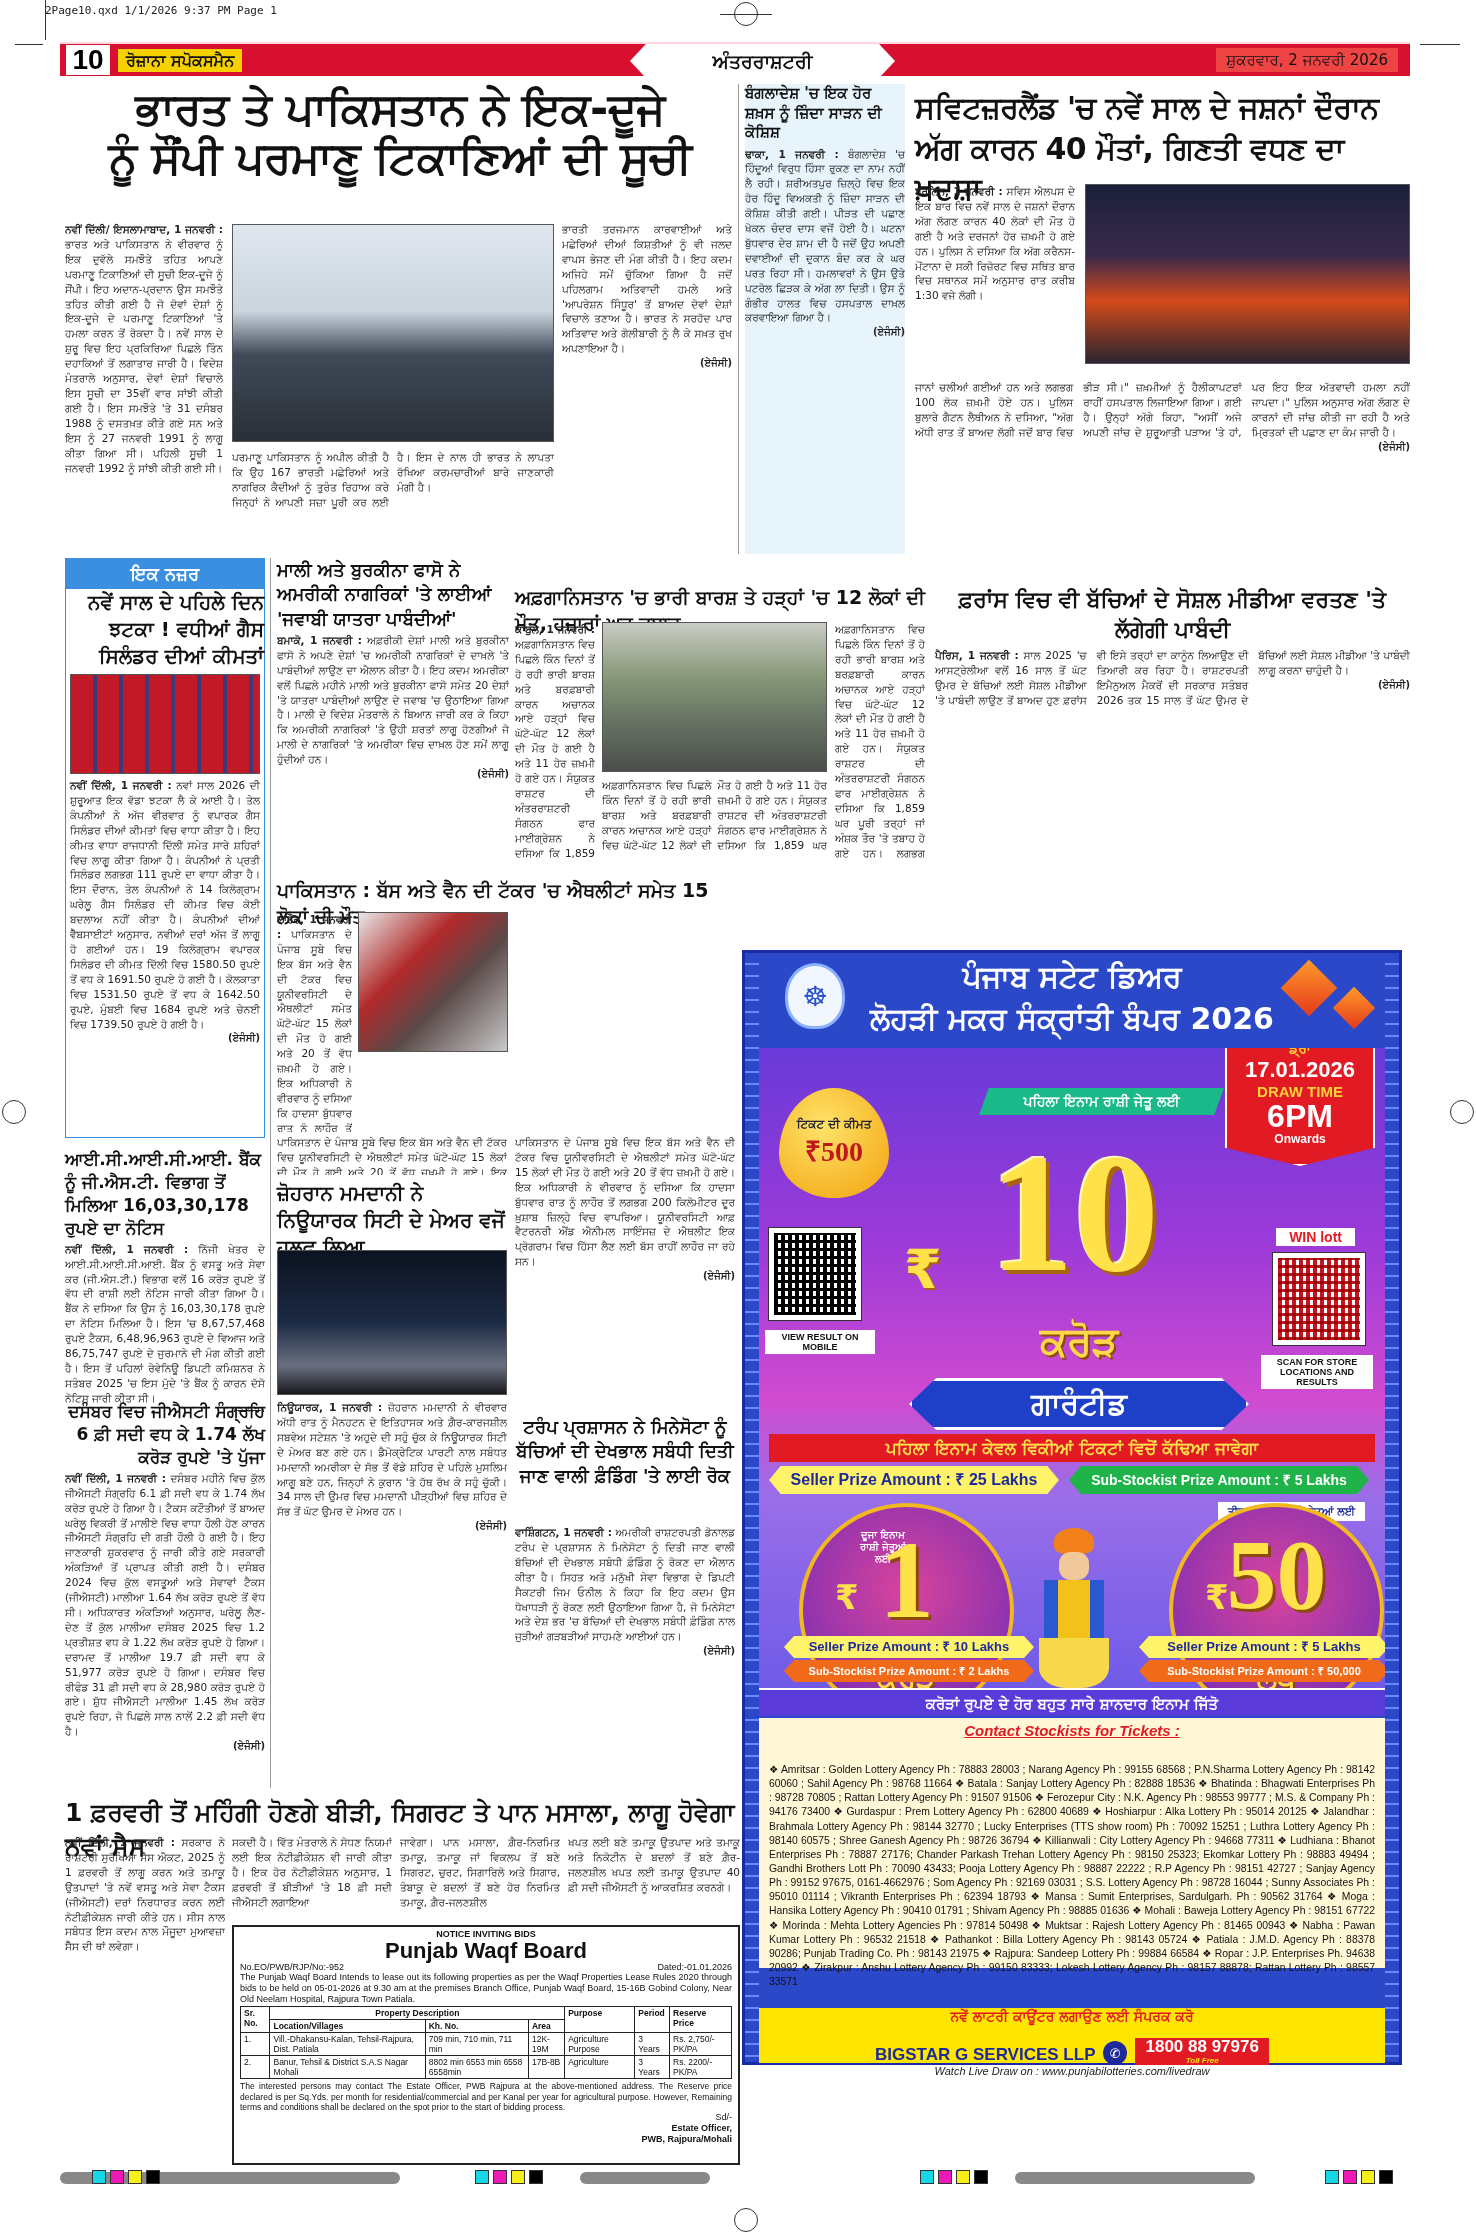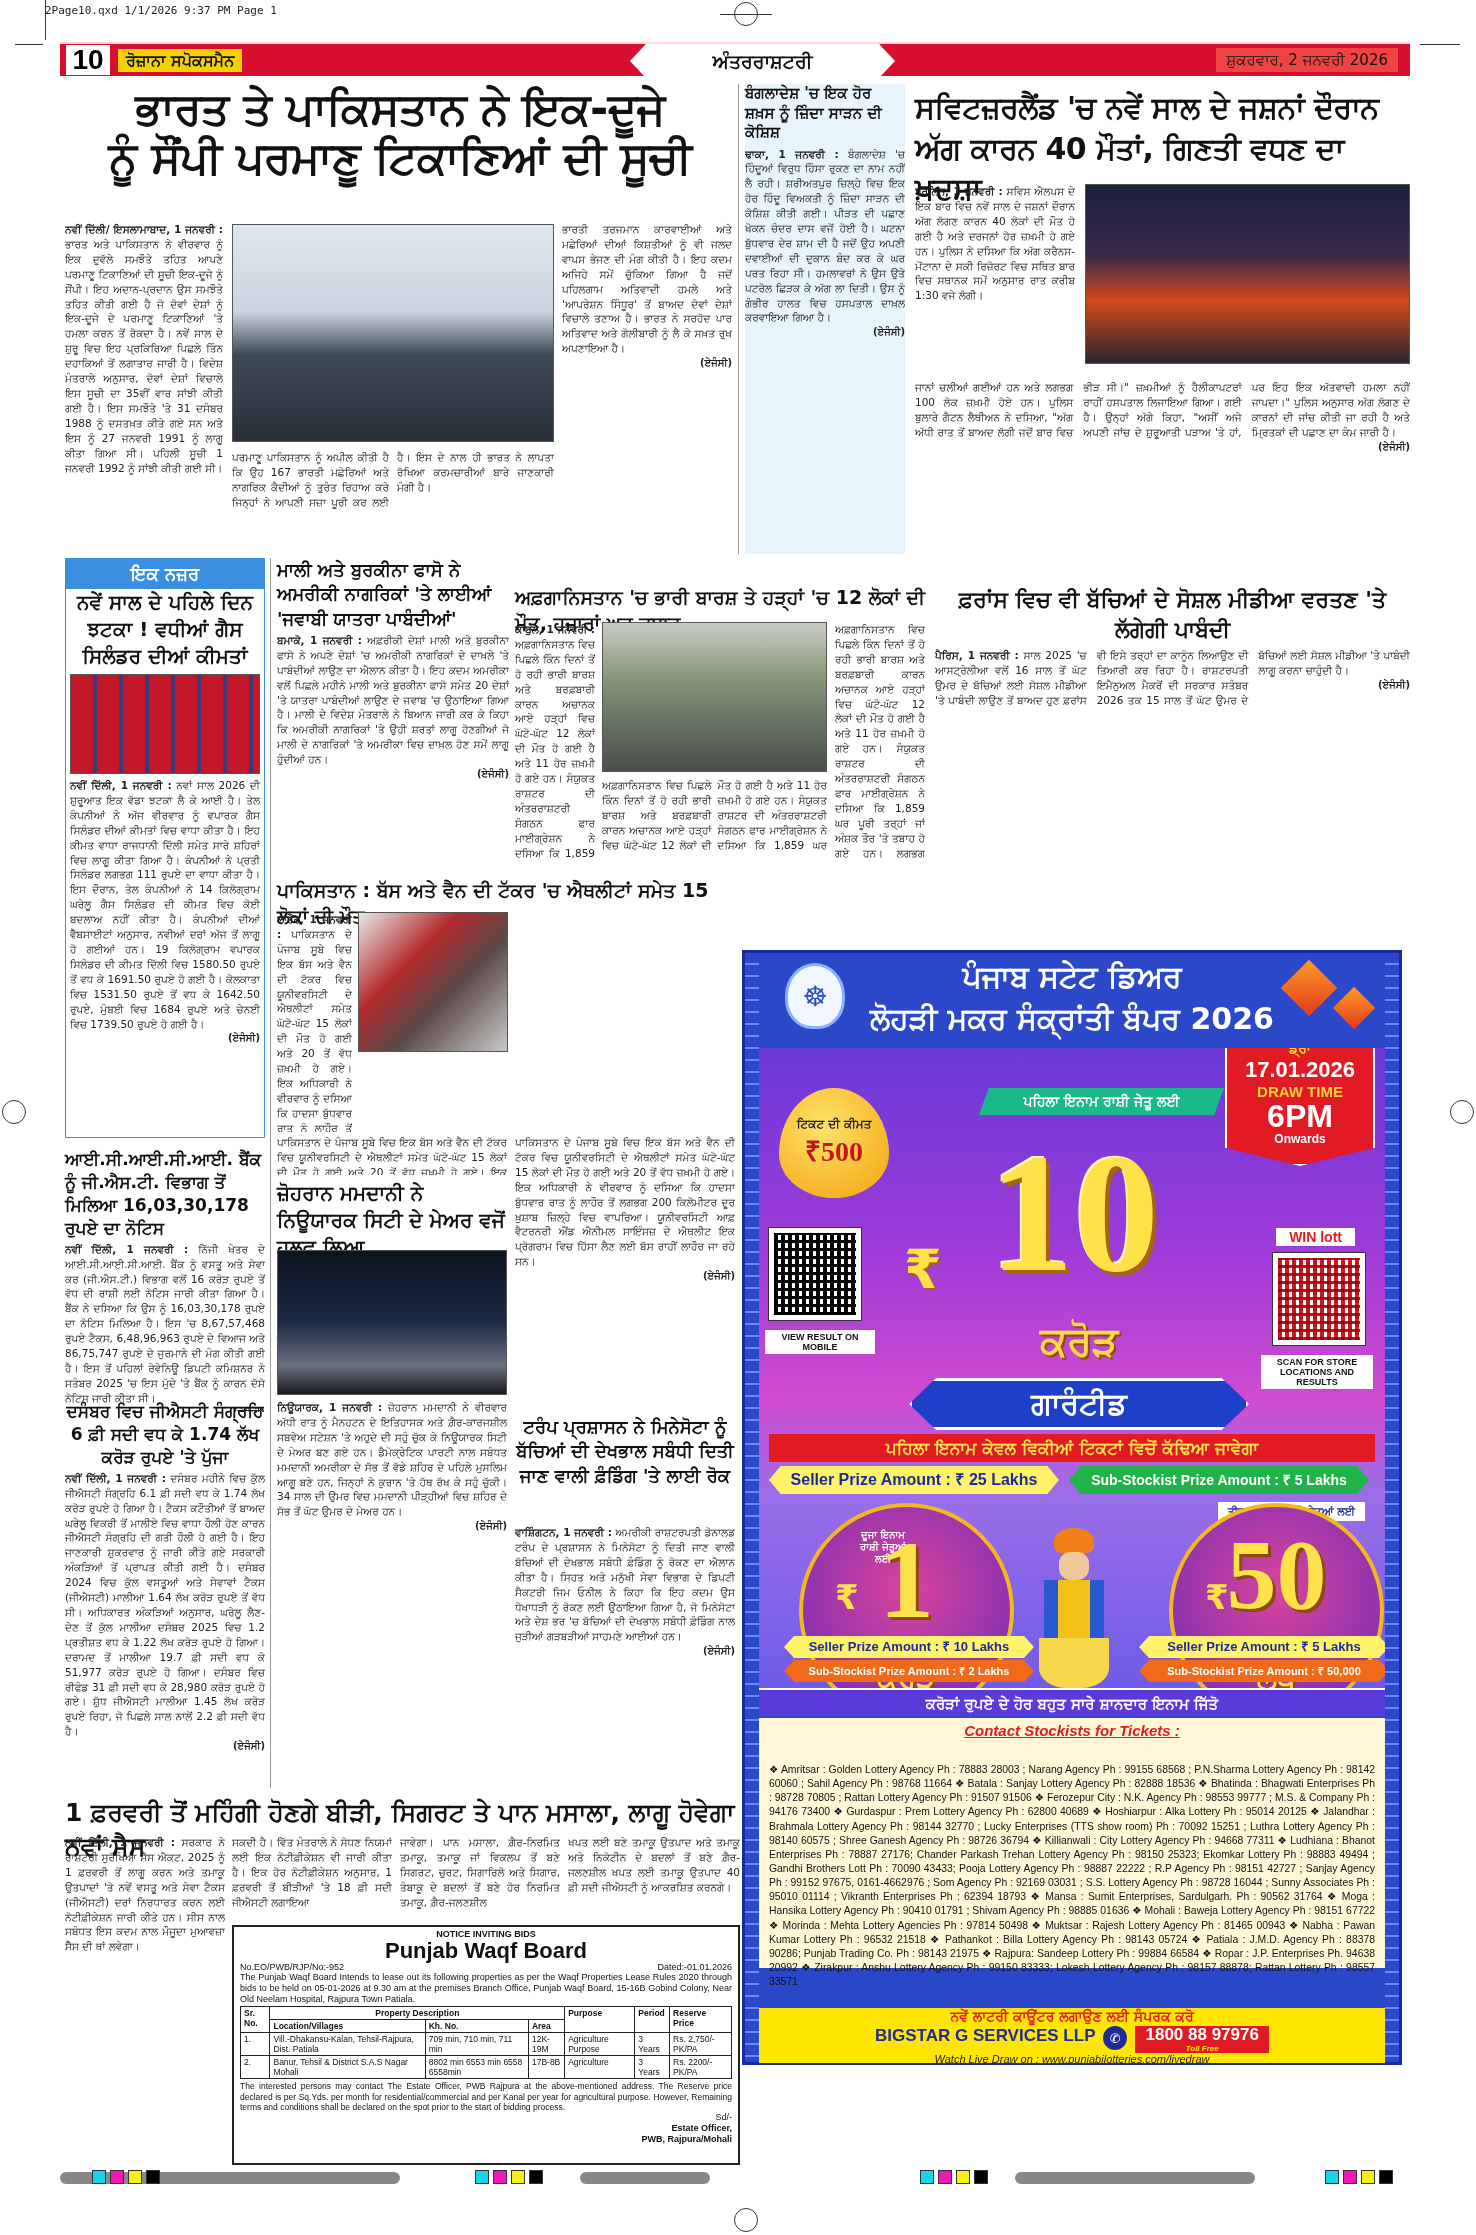--- a/index.html
+++ b/index.html
@@ -13,21 +13,21 @@
   .pgnum { width: 44px; height: 30px; background: #fff; color: #000; font-family: "Liberation Sans", sans-serif; font-weight: bold; font-size: 28px; display:flex; align-items:center; justify-content:center; margin-left:6px; }
   .paper-name { background: #f7d000; color: #111; font-weight: bold; font-size: 16px; padding: 2px 8px; margin-left: 8px; }
   .section { position: absolute; left: 570px; top: 0; height: 34px; width: 265px; background: #fff; clip-path: polygon(0 50%, 6% 0, 94% 0, 100% 50%, 94% 100%, 6% 100%); display:flex; align-items:center; justify-content:center; font-weight:bold; font-size:19px; color:#111; }
   .dateblk { position: absolute; right: 12px; top: 4px; background:#ef4444; color:#111; font-size: 15px; padding: 3px 10px; }
   .head-xl { font-family: "DejaVu Sans", sans-serif; font-weight: bold; color: #111; line-height: 1.12; letter-spacing: -0.5px; }
   .col-text { font-size: 10.5px; line-height: 1.42; color: #222; text-align: justify; overflow: hidden; }
   .col-text b { font-weight: bold; }
   .rule-v { border-left: 1px solid #999; }
   .photo { background: linear-gradient(135deg,#7a8a9a,#c7ccd2 40%,#586878); border: 1px solid #555; }
   .caption-blue { background: #3a8fe0; color: #fff; text-align:center; font-weight:bold; font-size: 18px; padding: 4px 0; }
-  .sub-head { font-weight: bold; font-size: 22px; line-height: 1.35; text-align: center; }
+  .sub-head { font-weight: bold; font-size: 22px; line-height: 1.35; text-align: right; }
   .mid-head { font-weight: bold; font-size: 24px; line-height: 1.35; }
   .agency { text-align: right; font-weight: bold; font-size: 10px; }
   
   .ad { left: 742px; top: 950px; width: 660px; height: 1115px; background: #2b48c8; border: 3px solid #1a2aa0; }
   .ad-border { position:absolute; left:0; top:0; bottom:0; width:14px; background: repeating-linear-gradient(#2b48c8 0 10px,#6c88ff 10px 12px); }
   .ad-border.r { left:auto; right:0; }
   .ad-title1 { position:absolute; left:0; right:0; top:6px; text-align:center; color:#fff; font-weight:bold; font-size:30px; }
   .ad-title2 { position:absolute; left:0; right:0; top:48px; text-align:center; color:#fff; font-weight:bold; font-size:30px; }
   .emblem { position:absolute; left:40px; top:10px; width:60px; height:66px; border-radius: 50% 50% 45% 45%; background:#f2f6ff; border:3px solid #8ab0ff; display:flex; align-items:center; justify-content:center; font-size: 28px; color:#2a53c8; }
   .kite { position:absolute; width: 40px; height: 40px; background: linear-gradient(135deg,#ff9a2a,#e33a1a); transform: rotate(45deg); }
@@ -68,21 +68,21 @@
   .dancer .face { position:absolute; left:40px; top:24px; width:30px; height:28px; background:#f0c89a; border-radius:40%; }
   .dancer .vest { position:absolute; left:25px; top:52px; width:60px; height:60px; background:#f2c21a; border-left:14px solid #2a58d0; border-right:14px solid #2a58d0; }
   .dancer .skirt { position:absolute; left:20px; top:110px; width:70px; height:50px; background:#f7d84a; border-radius: 0 0 40% 40%; }
   .more-prizes { position:absolute; left:14px; right:14px; top:735px; height:28px; background:#5a3ad8; color:#fff; text-align:center; font-weight:bold; font-size:15px; line-height:28px; border-top:2px solid #fff; }
   .contacts { position:absolute; left:14px; right:14px; top:765px; height:250px; background:#fff7d6; padding:4px 10px; }
   .contacts h4 { color:#e21a24; font-style:italic; font-family:"Liberation Sans",sans-serif; font-size:15px; text-align:center; text-decoration: underline; margin-bottom:2px; }
   .contacts p { font-family:"Liberation Sans",sans-serif; font-size:10.4px; line-height:1.36; text-align:justify; color:#111;margin-top:24px; }
   .physical { position:absolute; left:40px; right:40px; top:1018px; height:34px; background:#e21a24; border:3px solid #1fb34a; border-radius:18px; color:#fff; text-align:center; font-weight:bold; font-size:16px; line-height:28px; }
   .footer-band { position:absolute; left:14px; right:14px; top:1055px; height:55px; background:#ffe600; text-align:center; }
   .footer-band .f1 { color:#e21a24; font-weight:bold; font-size:14px; }
-  .footer-band .f2 { display:flex; align-items:flex-start; justify-content:center; gap:8px; margin-top:1px; }
+  .footer-band .f2 { display:flex; align-items:flex-end; justify-content:center; gap:8px; margin-top:13px; }
   .bigstar { color:#1e2a9a; font-weight:bold; font-size:17px; font-family:"Liberation Sans",sans-serif; }
   .phone-ic { width:24px; height:24px; border-radius:50%; background:#1e2a9a; color:#fff; font-size:13px; display:flex; align-items:center; justify-content:center; }
   .tollfree { background:#e21a24; color:#fff; font-weight:bold; font-size:17px; padding:0 10px; font-family:"Liberation Sans",sans-serif; line-height:18px; }
   .tollfree small { display:block; font-size:8px; font-style:italic; color:#ffe600; line-height:9px; }
   .watch { font-style:italic; font-size:11px; color:#222; font-family:"Liberation Sans",sans-serif; }
   
   .notice { left:232px; top:1925px; width:508px; height:240px; border:2px solid #222; padding:2px 6px; font-family:"Liberation Sans",sans-serif; color:#111; }
   .notice .n0 { text-align:center; font-size:9px; font-weight:bold; }
   .notice .n1 { text-align:center; font-size:22px; font-weight:bold; line-height:1.05; }
   .notice .n2 { display:flex; justify-content:space-between; font-size:9px; }

